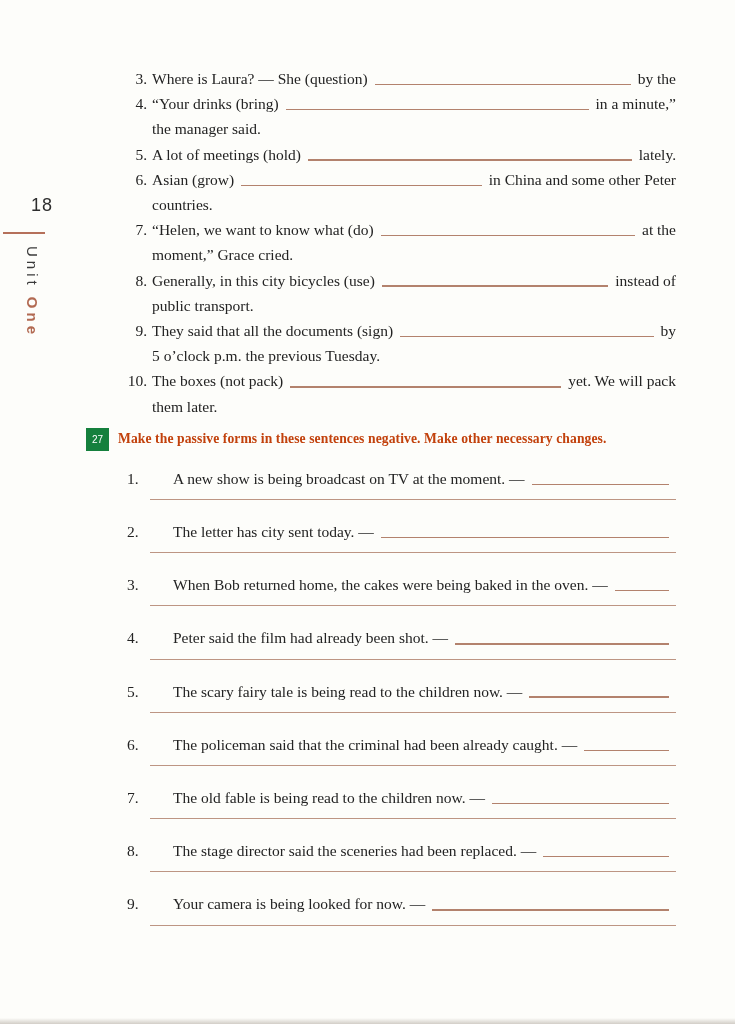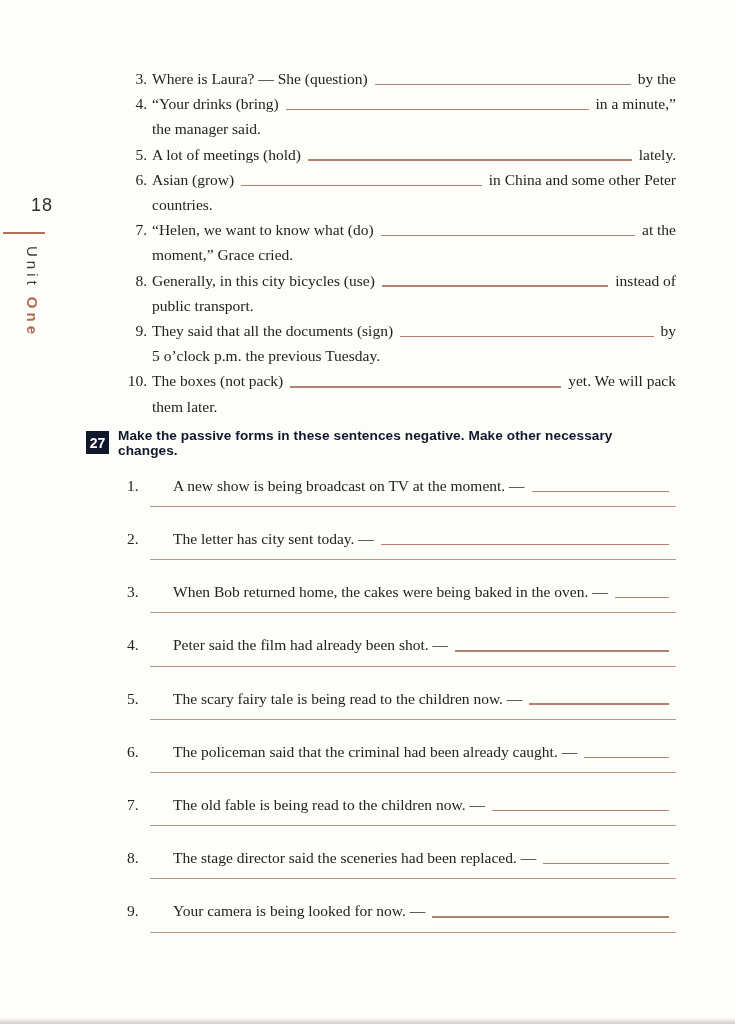--- a/index.html
+++ b/index.html
@@ -46,26 +46,26 @@
   }
   .ex26 .tail { margin-left:25px; }
   
   .ex27-header {
     margin-top:9px; display:flex; align-items:center; gap:9px;
   }
   .badge {
     flex:0 0 23px; width:23px; height:23px;
     display:flex; align-items:center; justify-content:center;
     font-family:"Liberation Sans", sans-serif;
-    font-size:14px; font-weight:700;
-    background:#0f172a; color:#ffffff;
+    font-size:10px; font-weight:400;
+    background:#15803d; color:#ffffff;
   }
   .instruction {
-    font-family:Liberation Sans, sans-serif;
-    font-size:13.6px; font-weight:700; color:#0f172a;
+    font-family:Liberation Serif, serif;
+    font-size:13.6px; font-weight:700; color:#c2410c;
     letter-spacing:0.1px;
   }
   .ex27-items { margin-left:41px; margin-top:15px; font-size:15.5px; line-height:25.2px; }
   .ex27-line1 { display:flex; align-items:baseline; }
   .ex27-items .num { flex:0 0 18px; white-space:nowrap; }
   .ex27-items .sentence { white-space:nowrap;margin-left:28px; }
   .answer-line {
     height:0; border-bottom:1.4px solid #bd9583;
     margin:8px 0 19px 23px;
   }

